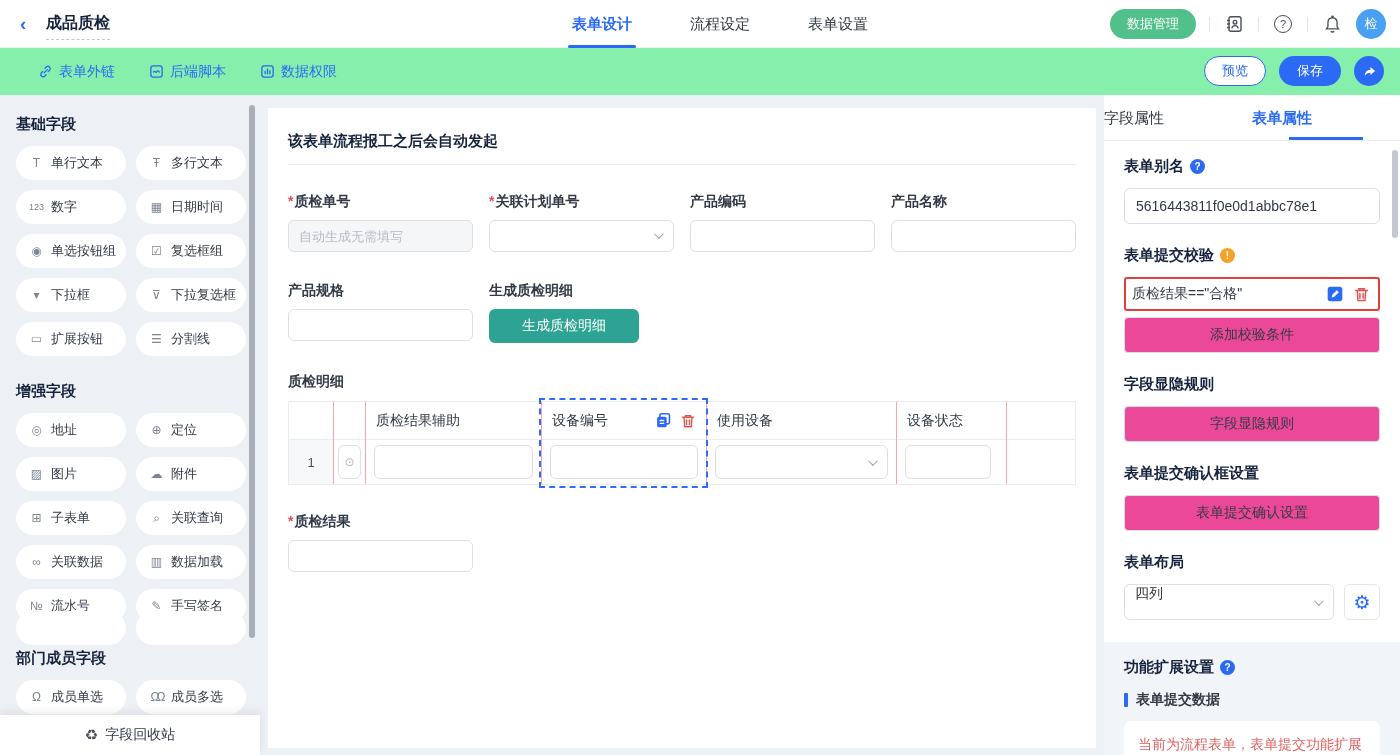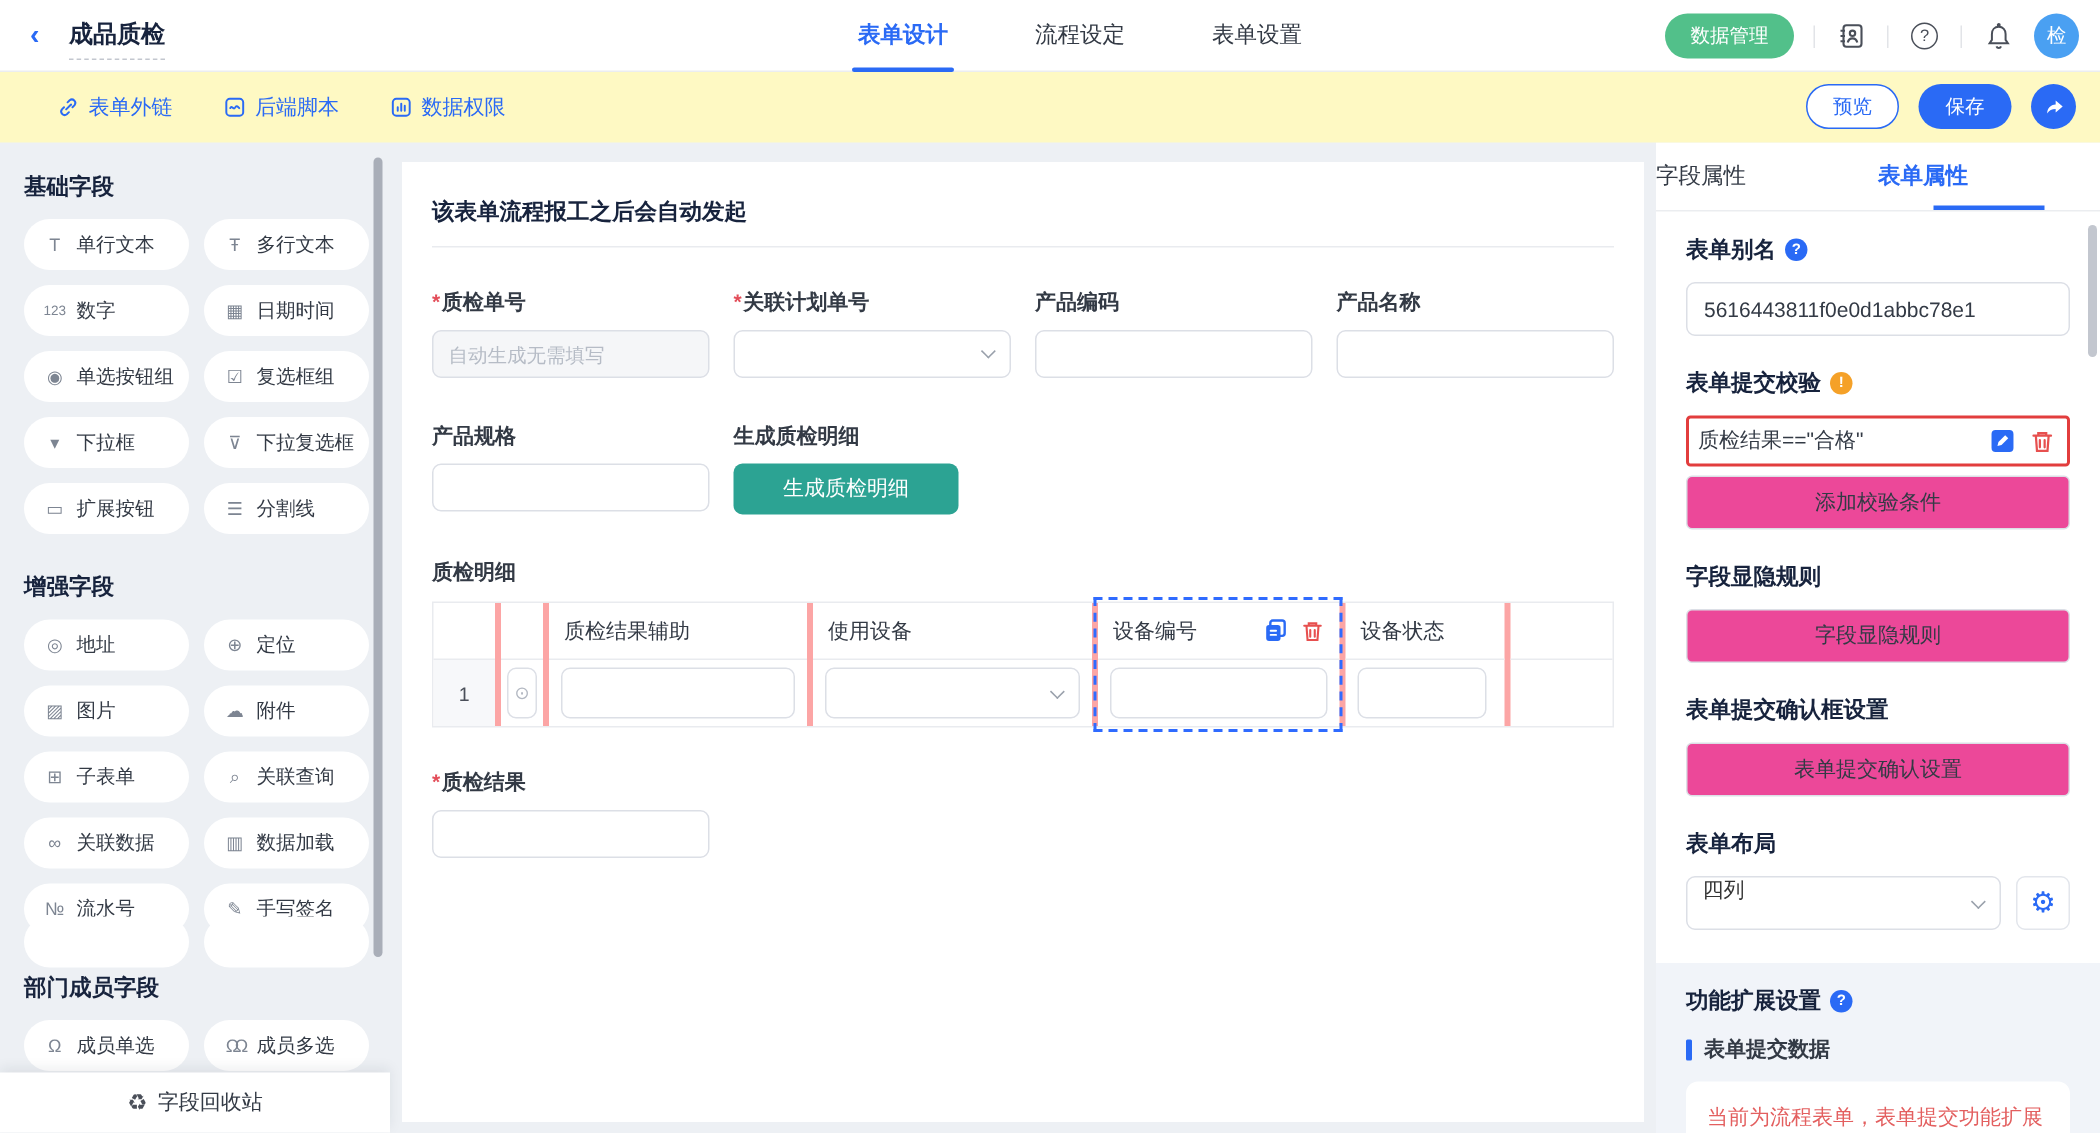--- a/index.html
+++ b/index.html
@@ -15,21 +15,21 @@
   .toptab.active { color:#2a6af5; font-weight:bold; }
   .toptab.active::after { content:""; position:absolute; left:2px; right:2px; bottom:0; height:3px; background:#2a6af5; border-radius:2px; }
   .hright { position:absolute; right:14px; top:0; height:48px; display:flex; align-items:center; gap:13px; }
   .pill-green { background:#52c08a; color:#fff; font-size:13px; border:none; border-radius:16px; height:30px; padding:0 17px; cursor:pointer; }
   .vdiv { width:1px; height:15px; background:#e2e4e8; }
   .hicon { width:22px; height:22px; display:flex; align-items:center; justify-content:center; color:#4a4f59; cursor:pointer; }
   .qcircle { width:18px; height:18px; border:1.4px solid #4a4f59; border-radius:50%; font-size:11px; display:flex; align-items:center; justify-content:center; color:#4a4f59; }
   .avatar { width:30px; height:30px; border-radius:50%; background:#4aa0f2; color:#fff; font-size:13px; display:flex; align-items:center; justify-content:center; cursor:pointer; }
 
   
-  .toolbar { position:absolute; left:0; top:48px; width:1400px; height:47px; background:#fef9c3; z-index:20; }
+  .toolbar { position:absolute; left:0; top:48px; width:1400px; height:47px; background:#86efac; z-index:20; }
   .tlinks { position:absolute; left:38px; top:0; height:47px; display:flex; gap:34px; align-items:center; }
   .tlink { display:flex; align-items:center; gap:6px; color:#2a6af5; font-size:14px; cursor:pointer; }
   .tbr { position:absolute; right:16px; top:8px; display:flex; gap:13px; align-items:center; }
   .btn-preview { height:30px; padding:0 17px; border-radius:16px; border:1px solid #2a6af5; background:#fff; color:#2a6af5; font-size:13px; cursor:pointer; }
   .btn-save { height:30px; padding:0 18px; border-radius:16px; border:none; background:#2a6af5; color:#fff; font-size:13px; cursor:pointer; }
   .share-btn { width:30px; height:30px; border-radius:50%; background:#2a6af5; border:none; display:flex; align-items:center; justify-content:center; cursor:pointer; }
 
   
   .sidebar { position:absolute; left:0; top:95px; width:260px; height:660px; background:#edf0f4; padding:20px 14px 0 16px; }
   .sec-title { font-size:15px; font-weight:bold; color:#17233d; margin-bottom:12px; }
@@ -53,21 +53,21 @@
   .inp { width:100%; height:32px; border:1px solid #dcdfe6; border-radius:6px; background:#fff; font-size:13px; padding:0 10px; color:#333; outline:none; font-family:inherit;}
   .inp.disabled { background:#f5f6f8; color:#aab0ba; }
   .inp::placeholder { color:#b6bcc6; }
   .sel { position:relative; width:100%; height:32px; border:1px solid #dcdfe6; border-radius:6px; background:#fff; cursor:pointer; display:flex; padding:0 10px; font-size:13px; color:#333; }
   .chev { width:7px; height:7px; border-right:1.5px solid #99a0ab; border-bottom:1.5px solid #99a0ab; transform:rotate(45deg) translateY(-2px); position:absolute; right:12px; top:11px; }
   .gen-btn { width:150px; height:34px; background:#2ca393; border:none; border-radius:6px; color:#fff; font-size:14px; cursor:pointer; }
   .sub-title { font-size:14px; font-weight:bold; color:#333a45; margin-top:30px; }
 
   
   .stwrap { margin-top:10px; display:flex; border:1px solid #e9ebef; width:788px; }
-  .stcol { border-right:4px solid #fca5a5; position:relative; }
+  .stcol { border-right:1px solid #fca5a5; position:relative; }
   .stcol:last-child { border-right:none; }
   .sth { height:38px; border-bottom:1px solid #e9ebef; display:flex; align-items:center; padding:0 10px; font-size:14px; color:#333a45; }
   .stb { height:44px; display:flex; align-items:center; padding:0 8px; }
   .c-num { width:45px; } .c-num .stb { justify-content:center; background:#f7f8fa; font-size:13px; color:#4a4f59; padding:0;}
   .c-exp { width:32px; } .c-exp .stb { padding:0 4px; }
   .expbox { width:24px; height:34px; border:1px solid #dcdfe6; border-radius:6px; display:flex; align-items:center; justify-content:center; color:#b3b8c2; font-size:12px; cursor:pointer; }
   .c-aux { width:176px; } .c-dev { width:190px; } .c-code { width:165px; } .c-status { width:110px; } .c-empty { flex:1; }
   .stb .inp, .stb .sel { height:34px; }
   .c-status .inp { width:86px; }
   .c-code.selected::after { content:""; position:absolute; left:-3px; top:-4px; right:-2px; bottom:-4px; border:2px dashed #2f6bff; pointer-events:none; z-index:3; }
@@ -337,46 +337,46 @@
       <div class="stb">
           <span class="expbox">⊙</span>
         </div>
     </div>
     <div class="stcol c-aux">
       <div class="sth">质检结果辅助</div>
       <div class="stb">
           <input class="inp" style="">
         </div>
     </div>
-    <div class="stcol c-dev">
-      <div class="sth">使用设备</div>
-      <div class="stb">
-          <div class="sel">
-            <span class="chev" style="top:13px"></span>
-          </div>
-        </div>
-    </div>
     <div class="stcol c-code selected">
       <div class="sth">
         <span>设备编号</span>
         <span class="sth-icons">
           <svg width="17" height="17" viewBox="0 0 16 16">
             <rect x="4.6" y="1.6" width="9" height="9.6" rx="1.6" fill="none" stroke="#2a6af5" stroke-width="1.5"></rect>
             <rect x="2" y="4.4" width="9" height="10" rx="1.8" fill="#2a6af5"></rect>
             <path d="M4.8 8h3.4M4.8 10.6h3.4" stroke="#fff" stroke-width="1.2" stroke-linecap="round"></path>
           </svg>
           <svg width="16" height="16" viewBox="0 0 16 16" fill="none" stroke="#e7504f" stroke-width="1.4" stroke-linecap="round">
             <path d="M2.5 4.2h11M5.5 4V2.6h5V4M4 4.5l.7 9.2h6.6l.7-9.2M6.5 7v4.5M9.5 7v4.5"></path>
           </svg>
         </span>
       </div>
       <div class="stb">
           <input class="inp" style="">
         </div>
     </div>
+    <div class="stcol c-dev">
+      <div class="sth">使用设备</div>
+      <div class="stb">
+          <div class="sel">
+            <span class="chev" style="top:13px"></span>
+          </div>
+        </div>
+    </div>
     <div class="stcol c-status">
       <div class="sth">设备状态</div>
       <div class="stb">
           <input class="inp" style="">
         </div>
     </div>
     <div class="stcol c-empty">
         <div class="sth"></div>
         <div class="stb"></div>
       </div>

